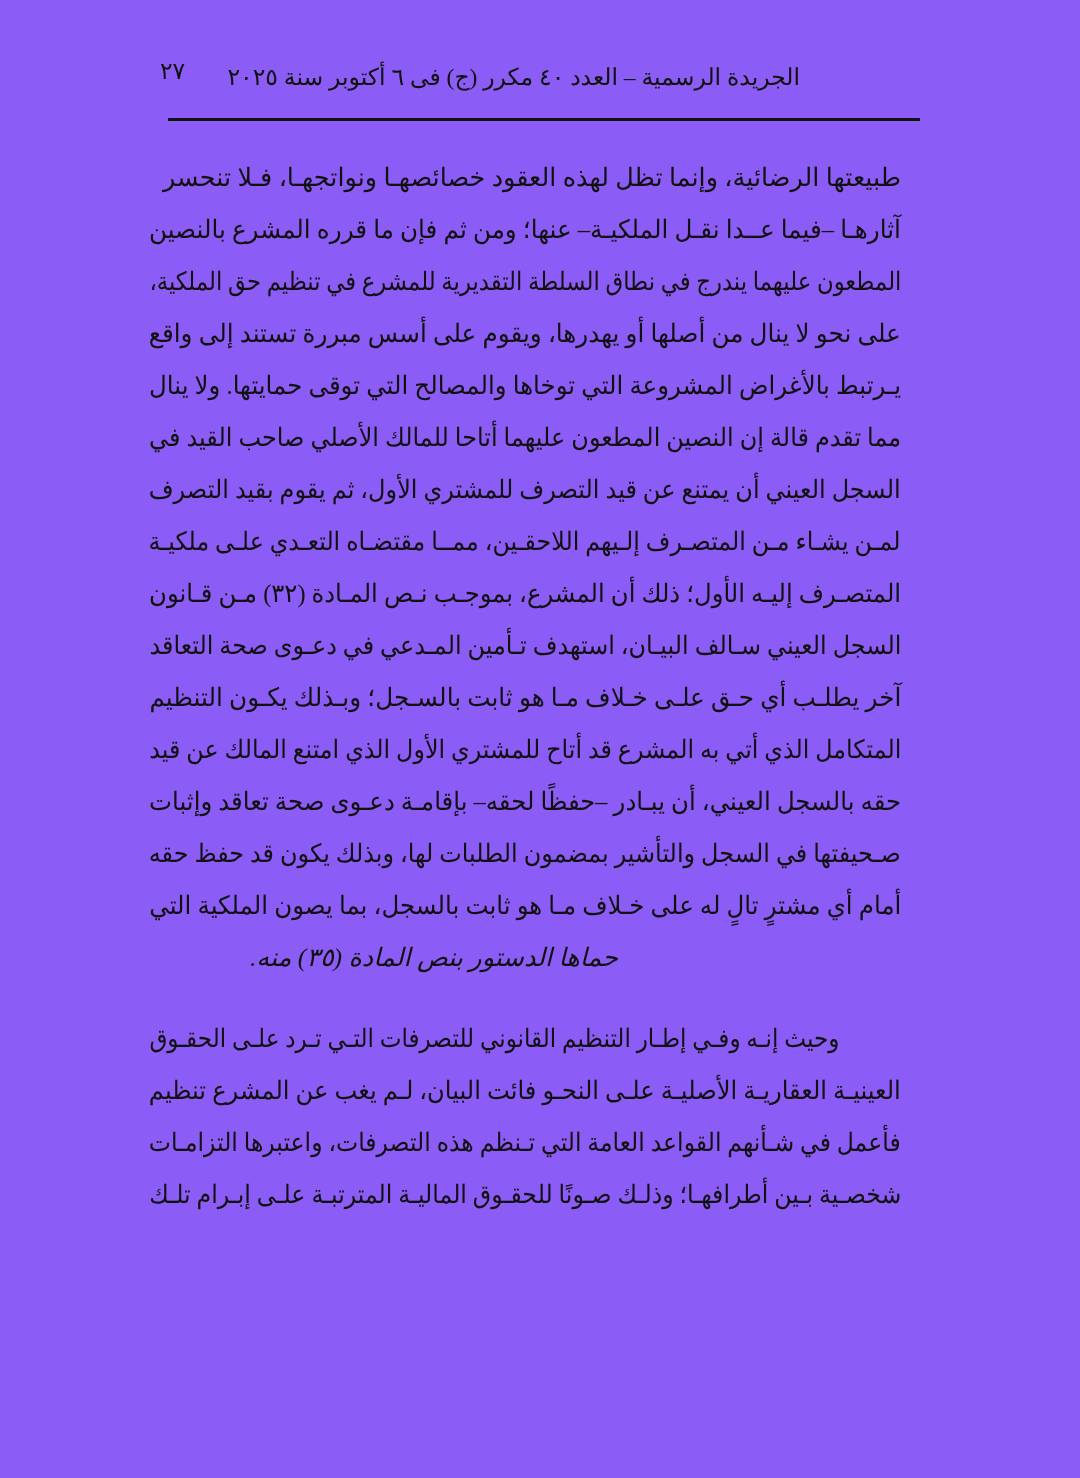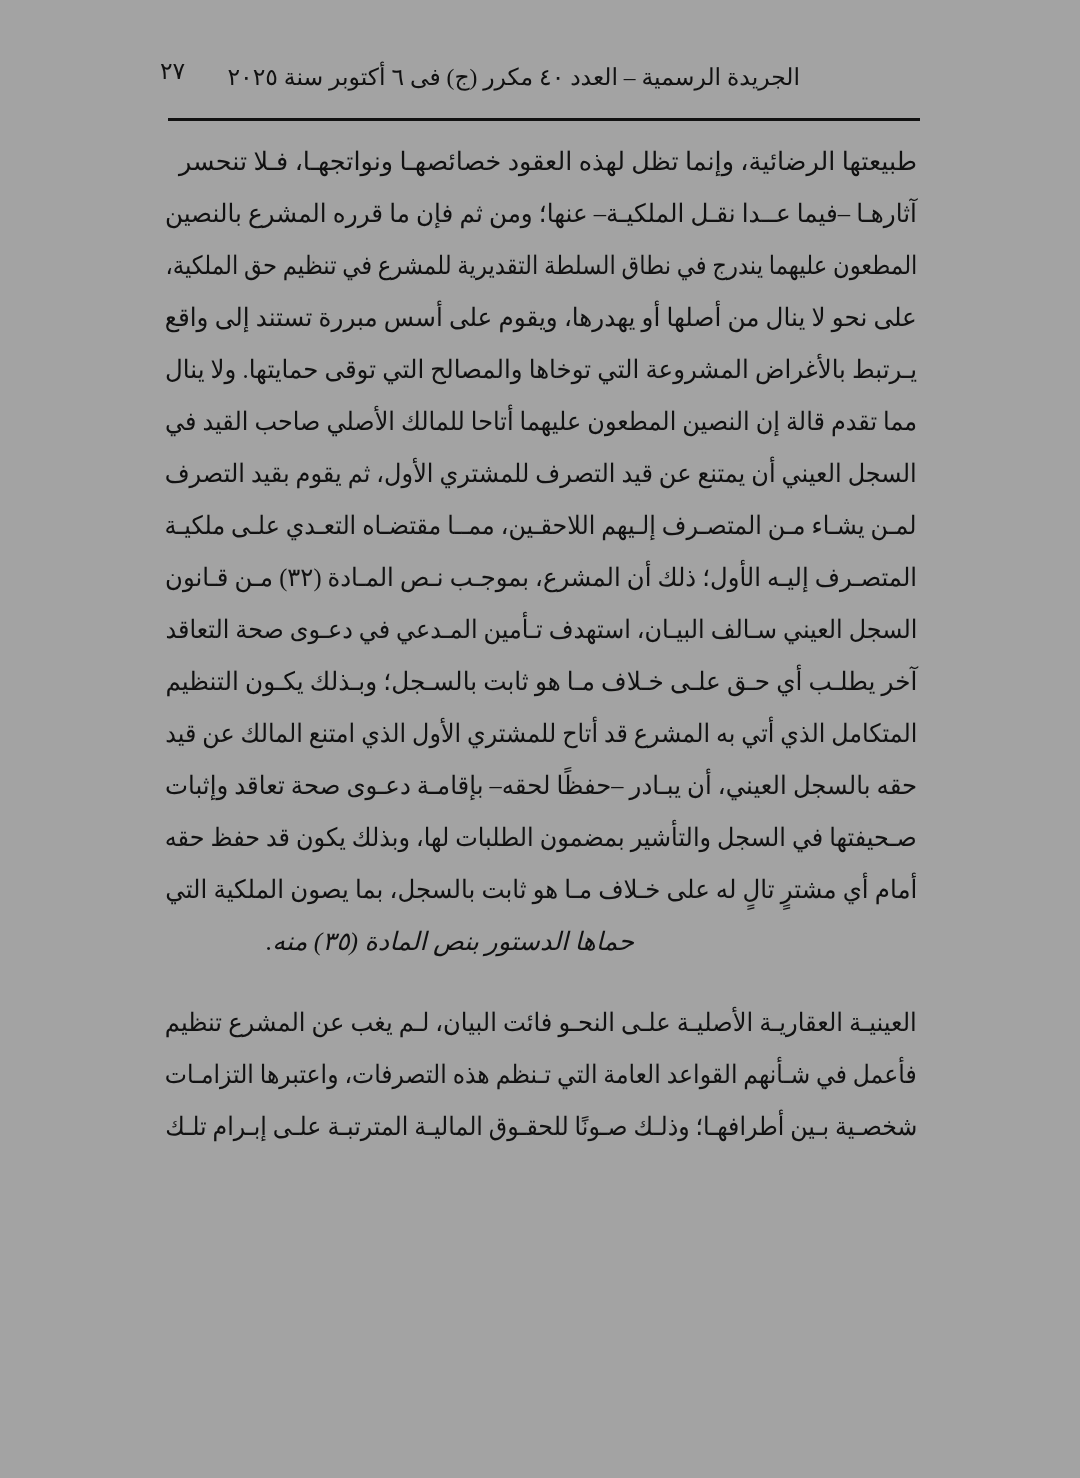--- a/index.html
+++ b/index.html
@@ -5,21 +5,21 @@
 <style>
   html, body {
     margin: 0;
     padding: 0;
     background: #ffffff;
   }
   .page {
     position: relative;
     width: 1080px;
     height: 1478px;
-    background: #a3a3a3;
+    background: #8b5cf6;
     margin: 0 auto;
     overflow: hidden;
     font-family: "Liberation Serif", "DejaVu Serif", serif;
     color: #111111;
     direction: rtl;
   }
 
   
   .page-header {
     position: absolute;
@@ -62,21 +62,21 @@
 
   
   .body-area {
     position: absolute;
     top: 136px;
     right: 163px;
     width: 752px;
   }
 
   .para {
-    margin: 0;
+    margin: 16px;
     padding: 0;
   }
   .para + .para {
     margin-top: 29px;
   }
 
   
   .tline {
     display: flex;
     flex-direction: row;
@@ -161,20 +161,24 @@
         </div>
       <div class="tline">
           <span style="transform: scaleX(0.96); transform-origin: right center;">أمام أي مشترٍ تالٍ له على خـلاف مـا هو ثابت بالسجل، بما يصون الملكية التي</span>
         </div>
       <div class="tline flush-start" style="padding-right:283px;">
           <span>حماها الدستور بنص المادة (٣٥) منه.</span>
         </div>
     </div>
 
     <div class="para">
+      <div class="tline indent-first">
+          <span class="ind"></span>
+          <span style="transform: scaleX(0.9074); transform-origin: right center;">وحيث إنـه وفـي إطـار التنظيم القانوني للتصرفات التـي تـرد علـى الحقـوق</span>
+        </div>
       <div class="tline">
           <span style="transform: scaleX(0.9485); transform-origin: right center;">العينيـة العقاريـة الأصليـة علـى النحـو فائت البيان، لـم يغب عن المشرع تنظيم</span>
         </div>
       <div class="tline">
           <span style="transform: scaleX(0.923); transform-origin: right center;">فأعمل في شـأنهم القواعد العامة التي تـنظم هذه التصرفات، واعتبرها التزامـات</span>
         </div>
       <div class="tline loose2">
           <span style="transform: scaleX(0.928); transform-origin: right center;">شخصـية بـين أطرافهـا؛ وذلـك صـونًا للحقـوق الماليـة المترتبـة علـى إبـرام تلـك</span>
         </div>
     </div>

